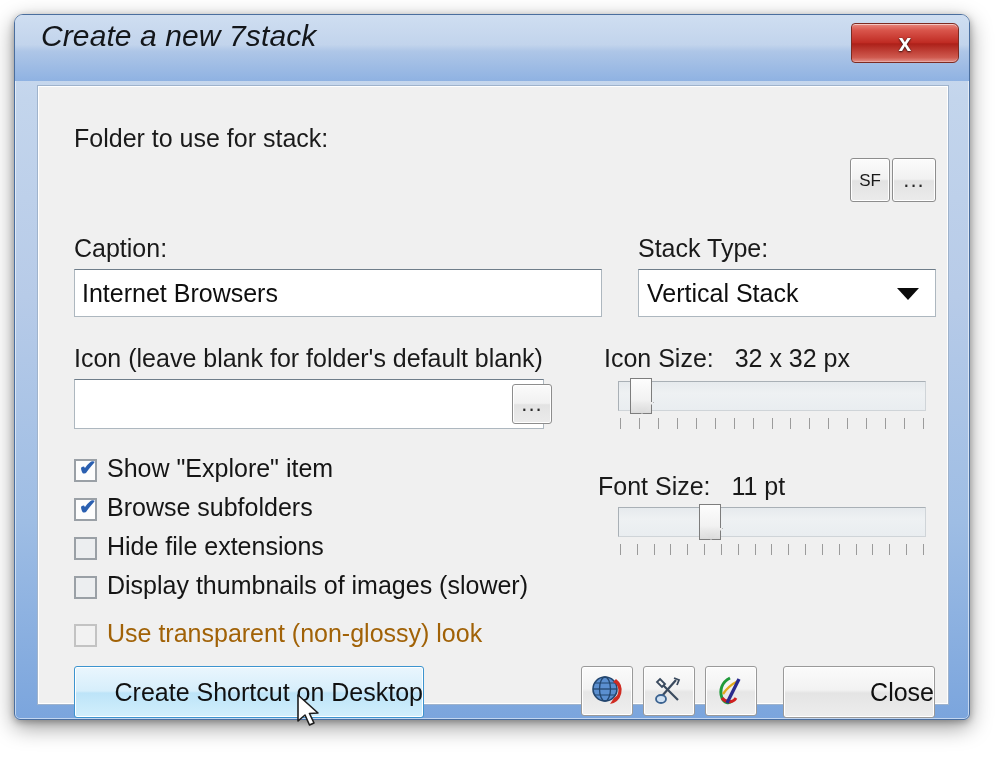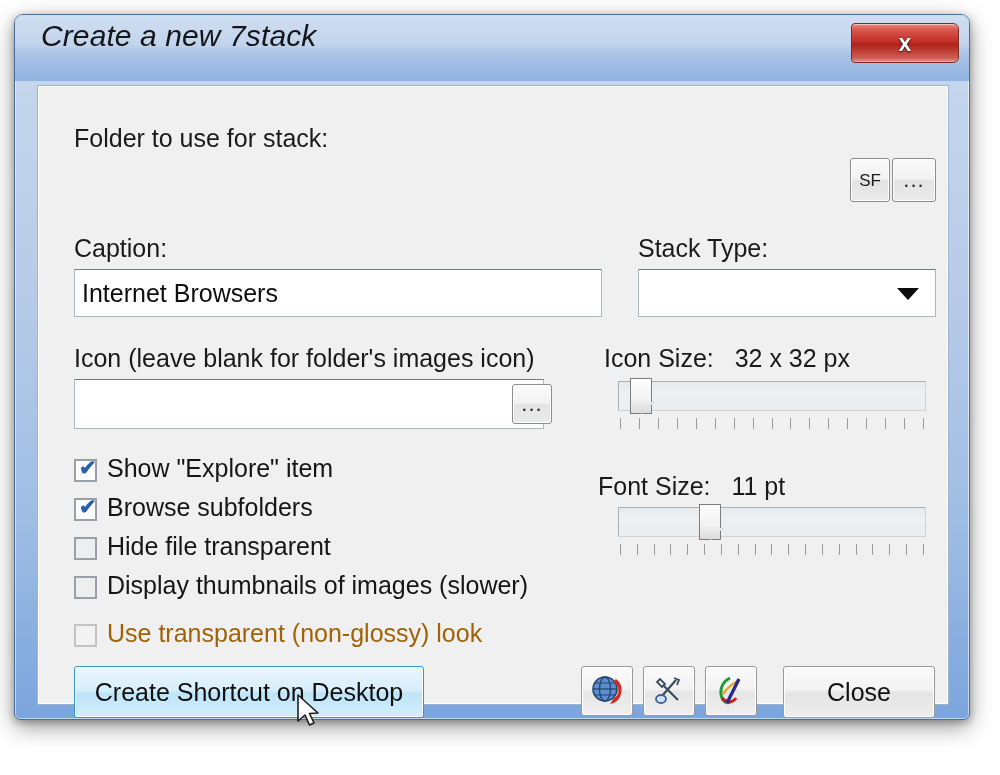--- a/index.html
+++ b/index.html
@@ -282,21 +282,21 @@
     border-radius: 3px;
     box-sizing: border-box;
     cursor: pointer;
     box-shadow: inset 0 0 0 1px #ffffff;
   }
   .pushbtn .cap {
     position: absolute;
     left: 0; right: 0;
     top: 50%;
     transform: translateY(-50%);
-    text-align: center;
+    text-align: right;
     font-size: 25px;
     color: #101010;
     white-space: nowrap;
     line-height: 1;
   }
   
   #create-shortcut-button {
     background: linear-gradient(to bottom, #eaf6fd 0%, #d6eefb 48%, #bde4f8 52%, #d2effc 100%);
     border: 1px solid #3c94cf;
     box-shadow: inset 0 0 0 1px #ffffff;
@@ -354,24 +354,25 @@
       <span class="dots">...</span>
     </div>
 
     <div class="lbl" style="left:36px; top:148px;">Caption:</div>
     <div class="tbox" style="left:36px; top:183px; width:528px; height:48px;">
       <div class="val">Internet Browsers</div>
     </div>
 
     <div class="lbl" style="left:600px; top:148px;">Stack Type:</div>
     <div class="combo" style="left:600px; top:183px; width:298px; height:48px;">
+      <div class="val">Vertical Stack</div>
       <div class="arrow"></div>
     </div>
 
-    <div class="lbl" style="left:36px; top:258px; width:530px; overflow:hidden;">Icon (leave blank for folder's images icon)</div>
+    <div class="lbl" style="left:36px; top:258px; width:530px; overflow:hidden;">Icon (leave blank for folder's default blank)</div>
 
     <div class="tbox" style="left:36px; top:293px; width:470px; height:50px;">
       <div class="val"></div>
     </div>
     <div class="minibtn" style="left:474px; top:298px; width:40px; height:40px;">
       <span class="dots">...</span>
     </div>
 
     <div class="lbl" style="left:566px; top:258px;">
       <span>Icon Size:</span>
@@ -409,21 +410,21 @@
     <div class="cbrow" id="opt1" style="left:36px; top:407px;">
       <div class="box">
           <span class="tick">✔</span>
         </div>
       <div class="txt">Browse subfolders</div>
     </div>
     <div class="cbrow off" id="opt2" style="left:36px; top:446px;">
       <div class="box">
           <span class="tick"></span>
         </div>
-      <div class="txt">Hide file transparent</div>
+      <div class="txt">Hide file extensions</div>
     </div>
     <div class="cbrow off" id="opt3" style="left:36px; top:485px;">
       <div class="box">
           <span class="tick"></span>
         </div>
       <div class="txt">Display thumbnails of images (slower)</div>
     </div>
     <div class="cbrow off disabled" id="opt4" style="left:36px; top:533px;">
       <div class="box">
           <span class="tick"></span>

